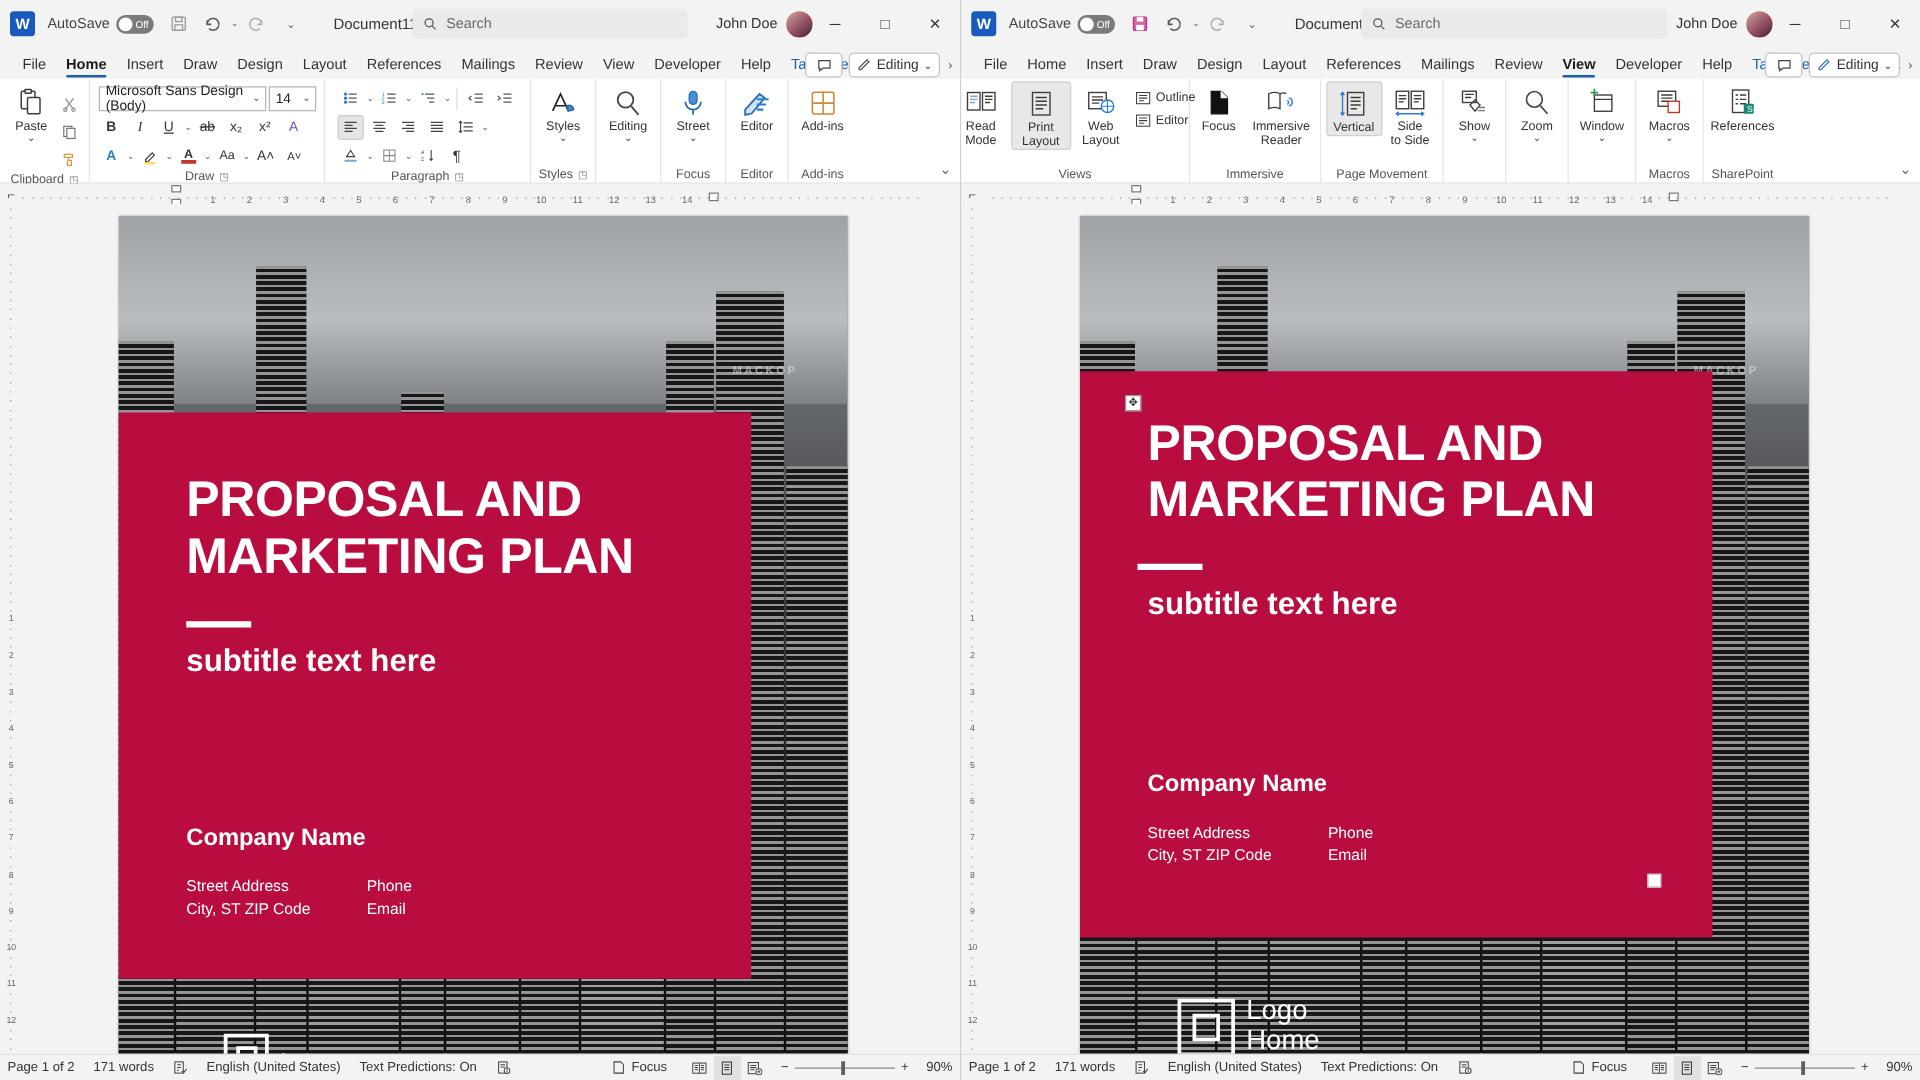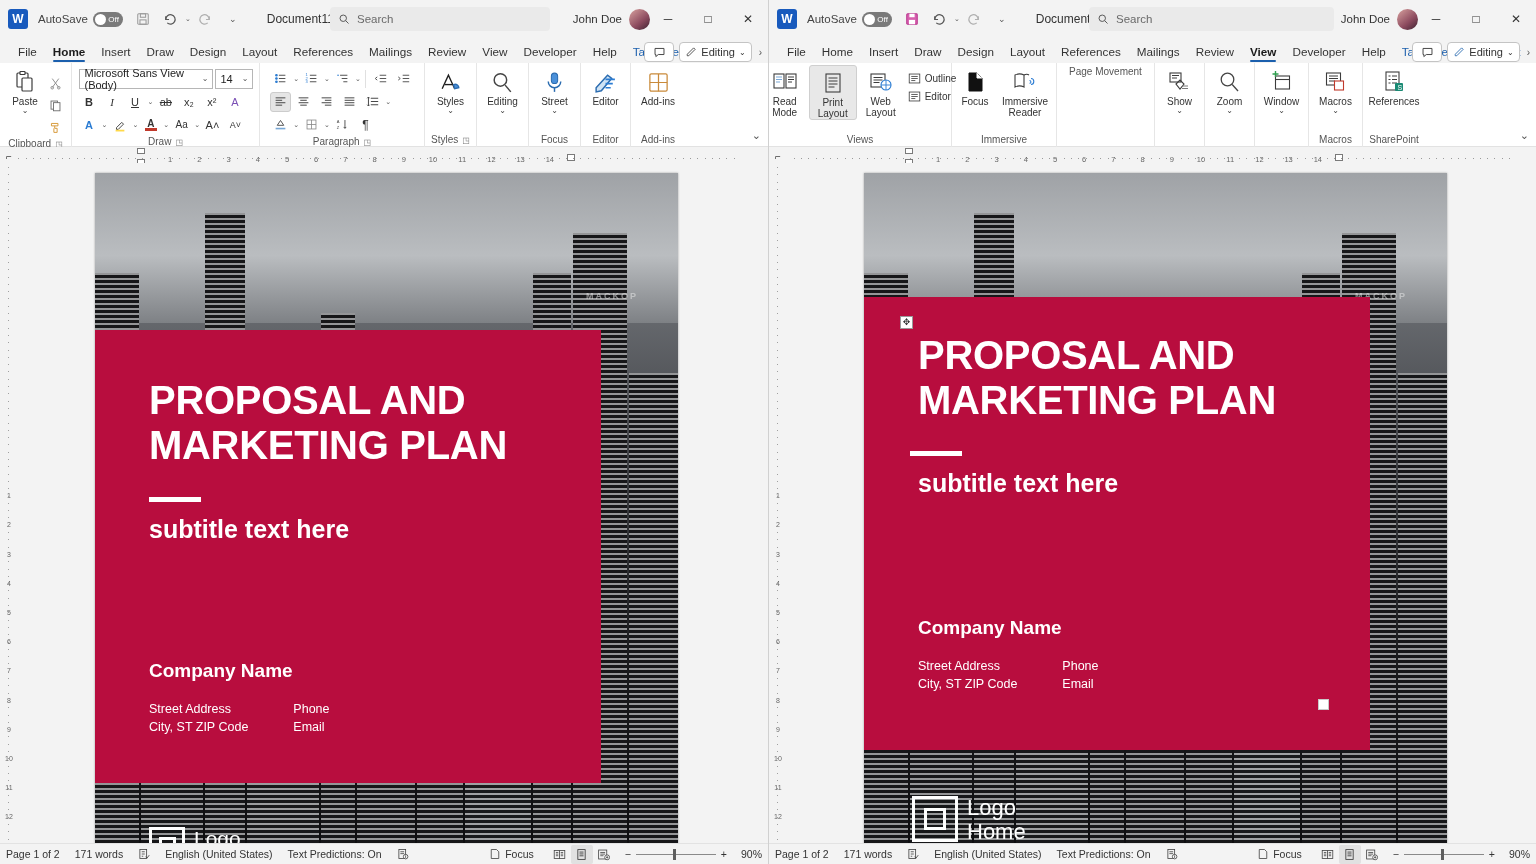--- a/index.html
+++ b/index.html
@@ -132,21 +132,21 @@
 
   .redblock { position:absolute; background:#b80d3e; }
   .rb-title { position:absolute; color:#fff; font-weight:700; line-height:1.12;
       letter-spacing:-0.3px; }
   .rb-rule { position:absolute; background:#fff; }
   .rb-sub { position:absolute; color:#fff; font-weight:700; }
   .rb-co { position:absolute; color:#fff; font-weight:700; }
   .rb-info { position:absolute; color:#fff; display:flex; }
   .rb-info .col { line-height:1.45; }
 
-  .logowrap { position:absolute; display:flex; align-items:flex-start; gap:9px; }
+  .logowrap { position:absolute; display:flex; align-items:flex-end; gap:9px;margin-left:30px; }
   .logomark { border:3px solid #fff; display:flex; align-items:center;
               justify-content:center; }
   .logomark i { display:block; border:3px solid #fff; }
   .logotext { color:#fff; line-height:1.12; }
 
   .movehandle { position:absolute; width:13px; height:13px; background:#fff;
      border:1px solid #9a9a9a; display:flex; align-items:center;
      justify-content:center; font-size:9px; color:#333; line-height:1; }
   .sizehandle { position:absolute; width:11px; height:11px; background:#fff;
      border:1px solid #c9c9c9; }
@@ -297,21 +297,21 @@
             </span>
           </div>
         </div>
         <div class="grp-lbl"><span>Clipboard</span><span class="dlg">◳</span></div>
       </div>
 
       <div class="grp" style="width:188px">
         <div class="grp-items" style="flex-direction:column;align-items:flex-start;padding-top:3px;gap:2px">
           <div class="smrow">
             <span class="fontname">
-              <span>Microsoft Sans View (Body)</span>
+              <span>Microsoft Sans Design (Body)</span>
               <span style="font-size:8px;color:#555">⌄</span>
             </span>
             <span class="fontsize">
               <span>14</span>
               <span style="font-size:8px;color:#555">⌄</span>
             </span>
           </div>
           <div class="smrow">
             <span class="sb" style="font-weight:700">B</span>
             <span class="sb" style="font-style:italic;font-family:'Liberation Serif',serif">I</span>
@@ -1022,20 +1022,43 @@
                   <path d="M17.5 10.5c.8 0 1.4.6 1.4 1.4s-.6 1.4-1.4 1.4" stroke="#2b7cd3"></path>
                 </svg>
             </span>
             <span class="tx">Immersive<br>Reader</span>
           </div>
         </div>
         <div class="grp-lbl"><span>Immersive</span></div>
       </div>
 
       <div class="grp" style="width:98px">
+        <div class="grp-items" style="align-items:flex-start">
+          <div class="bigbtn sel" style="width:45px">
+            <span class="ic">
+              <svg width="24" height="24" viewBox="0 0 24 24" fill="none" stroke="#3c3c3c" stroke-width="1.1">
+                  <rect x="7" y="3" width="13" height="18"></rect>
+                  <path d="M9.5 7h8M9.5 10h8M9.5 13h8M9.5 16h5"></path>
+                  <path d="M3 3v18M1.5 5 3 3 4.5 5M1.5 19 3 21 4.5 19" stroke="#2b7cd3"></path>
+                </svg>
+            </span>
+            <span class="tx">Vertical</span>
+          </div>
+          <div class="bigbtn" style="width:45px">
+            <span class="ic">
+              <svg width="26" height="24" viewBox="0 0 26 24" fill="none" stroke="#3c3c3c" stroke-width="1.1">
+                  <rect x="2" y="3" width="10" height="14"></rect>
+                  <rect x="14" y="3" width="10" height="14"></rect>
+                  <path d="M4 6.5h6M4 9h6M4 11.5h4M16 6.5h6M16 9h6M16 11.5h4"></path>
+                  <path d="M2 21h22M4 19.5 2 21l2 1.5M22 19.5 24 21l-2 1.5" stroke="#2b7cd3"></path>
+                </svg>
+            </span>
+            <span class="tx">Side<br>to Side</span>
+          </div>
+        </div>
         <div class="grp-lbl"><span>Page Movement</span></div>
       </div>
 
       <div class="grp" style="width:50px">
         <div class="grp-items">
           <div class="bigbtn">
             <span class="ic">
               <svg width="25" height="24" viewBox="0 0 25 24" fill="none" stroke="#3c3c3c" stroke-width="1.1">
                   <rect x="3" y="3" width="11" height="9"></rect>
                   <path d="M5 5.5h7M5 8h5"></path>

